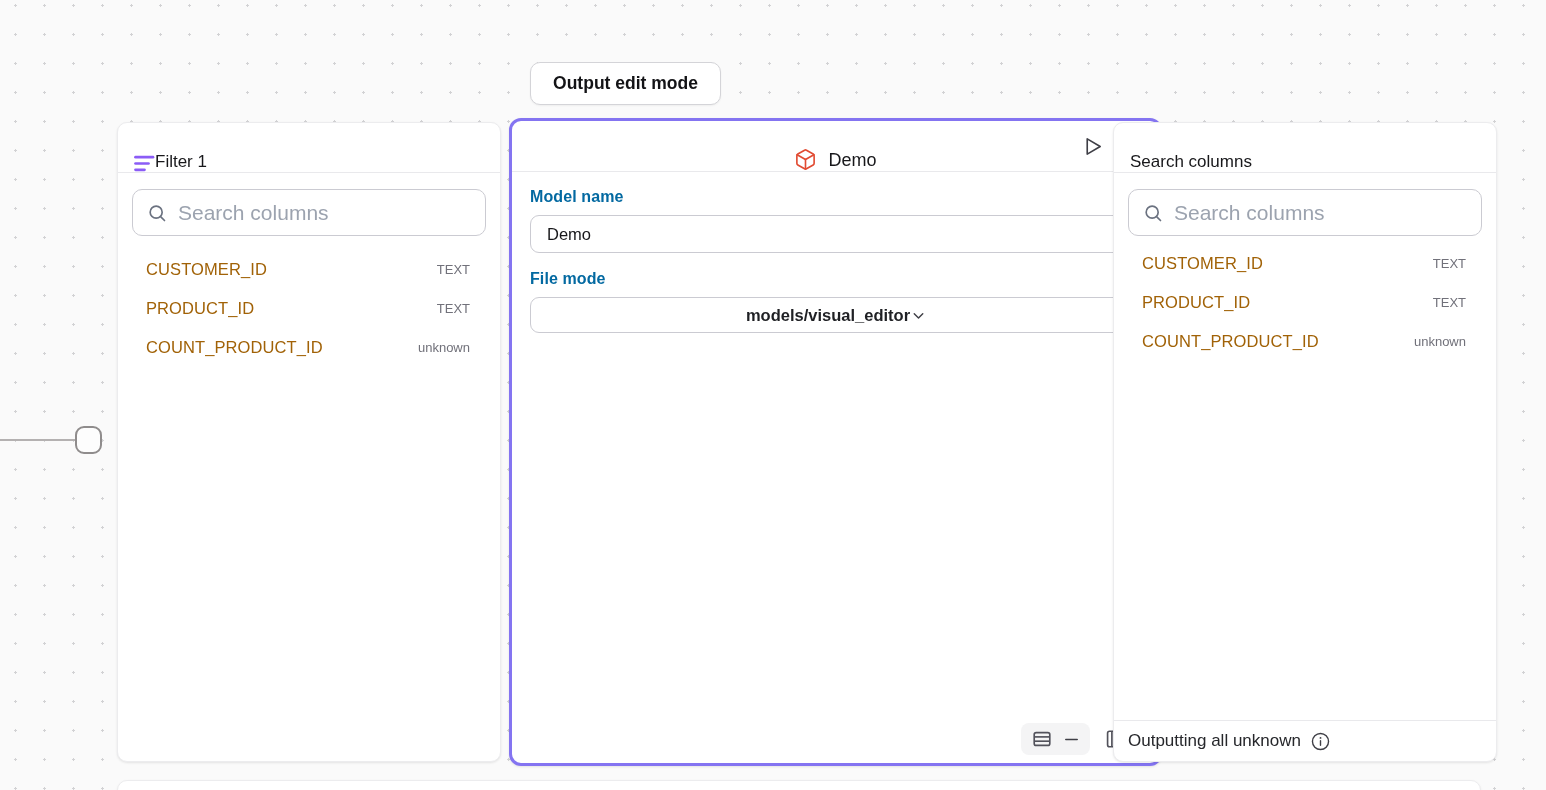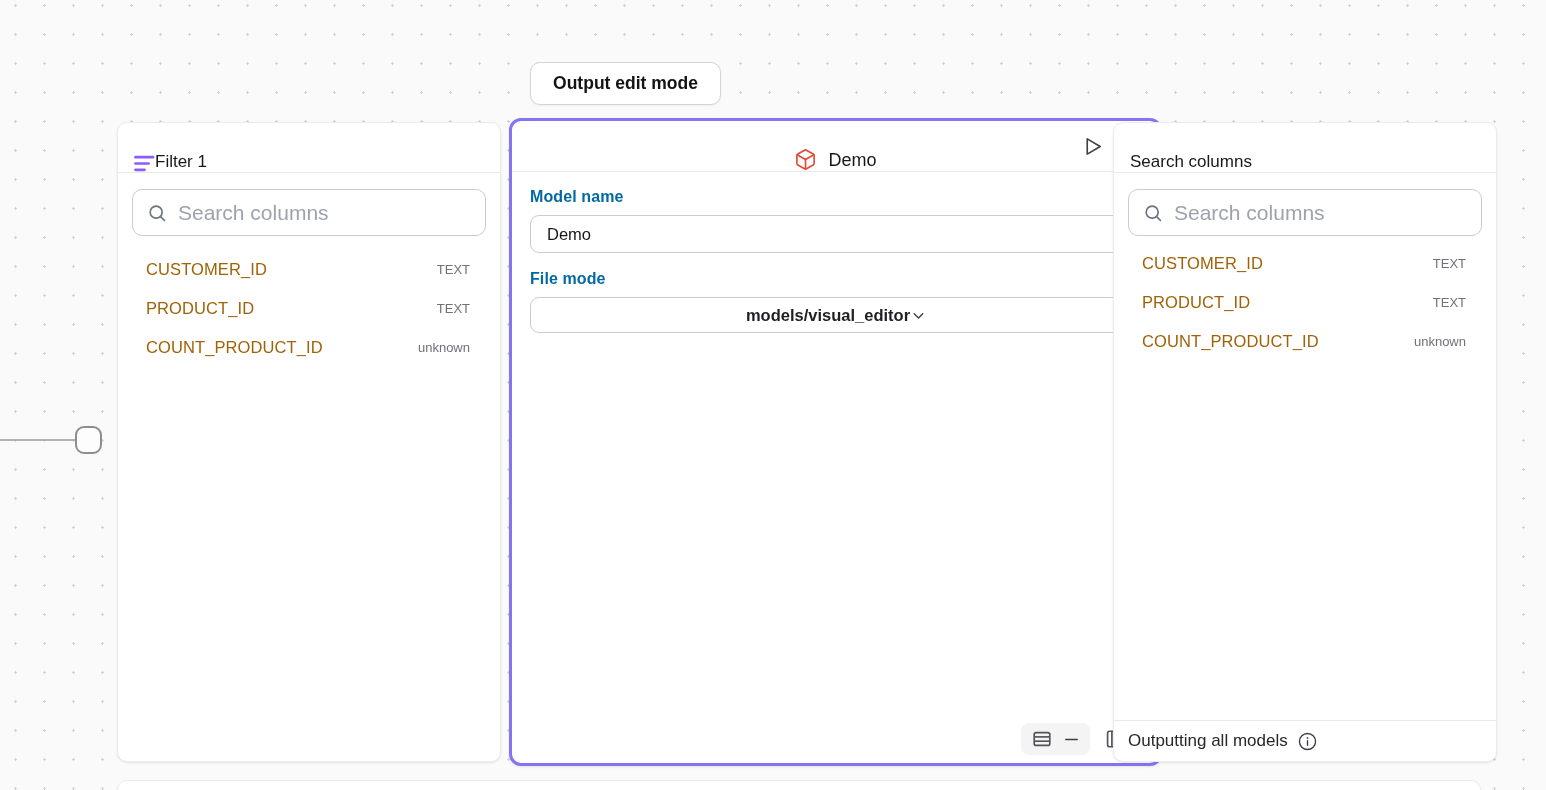--- a/index.html
+++ b/index.html
@@ -300,21 +300,21 @@
     <div class="column-row">
       <span class="column-name">PRODUCT_ID</span>
       <span class="column-type">TEXT</span>
     </div>
     <div class="column-row">
       <span class="column-name">COUNT_PRODUCT_ID</span>
       <span class="column-type">unknown</span>
     </div>
   </div>
   <div class="output-footer">
-    <span class="output-footer-text">Outputting all models</span>
+    <span class="output-footer-text">Outputting all unknown</span>
     <span class="icon">
       <svg width="21" height="21" viewBox="0 0 24 24" fill="none" stroke="#3f3f46" stroke-width="1.6">
         <circle cx="12" cy="12" r="9.2"></circle>
         <line x1="12" y1="11" x2="12" y2="16.4" stroke-linecap="round"></line>
         <circle cx="12" cy="7.9" r="1.05" fill="#3f3f46" stroke="none"></circle>
       </svg>
     </span>
   </div>
 </div>
 

